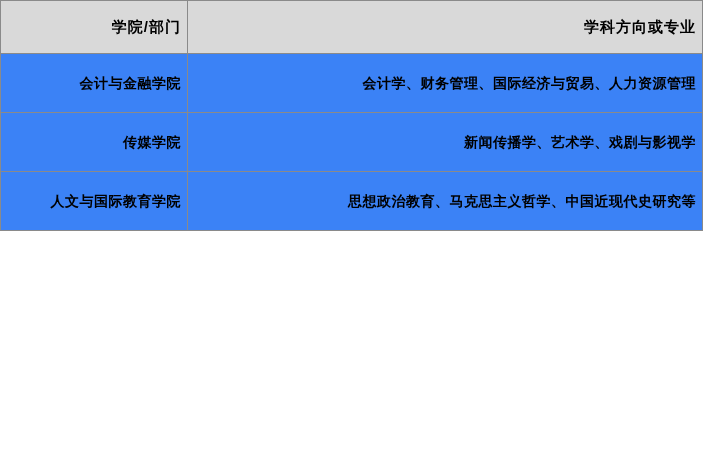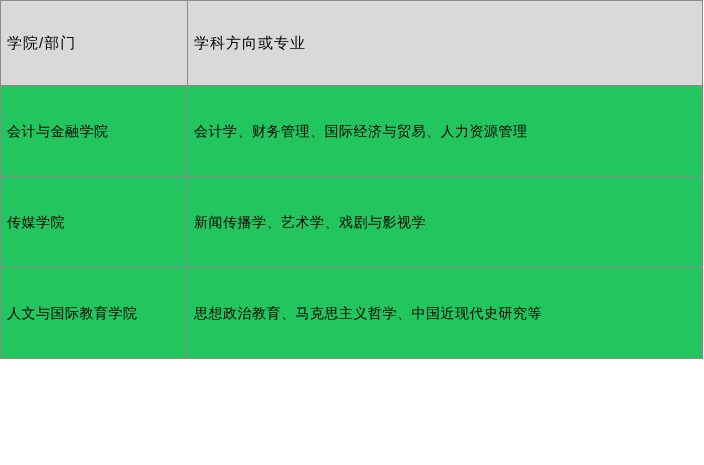--- a/index.html
+++ b/index.html
@@ -20,36 +20,36 @@
     box-sizing: border-box;
   }
   table.dept-table {
     border-collapse: collapse;
     width: 702px;
     margin: 0;
     table-layout: fixed;
   }
   table.dept-table td, table.dept-table th {
     border: 1px solid #8a8a8a;
-    padding: 16px 6px;
-    text-align: left;
+    padding: 0 6px;
+    text-align: right;
     vertical-align: middle;
-    font-weight: normal;
+    font-weight: bold;
     font-size: 14px;
     line-height: 1.35;
     letter-spacing: 0.5px;
   }
   table.dept-table thead th {
     background: #d9d9d9;
     height: 52px;
     font-size: 15px;
     letter-spacing: 1px;
   }
   table.dept-table tbody td {
-    background: #22c55e;
+    background: #3b82f6;
     height: 58px;
   }
   col.col-dept { width: 187px; }
   col.col-major { width: 515px; }
   td.cell-dept {
     font-size: 14px;
   }
   td.cell-major {
     font-size: 14px;
   }

